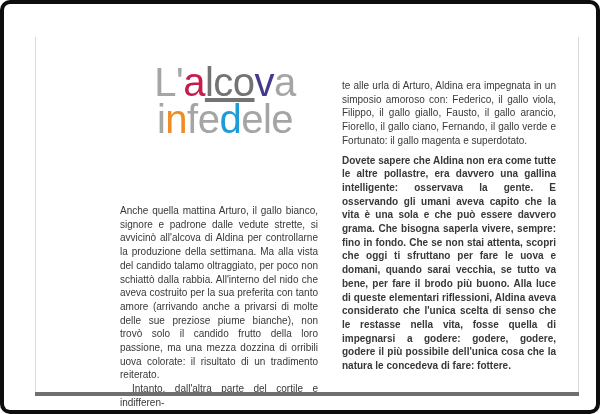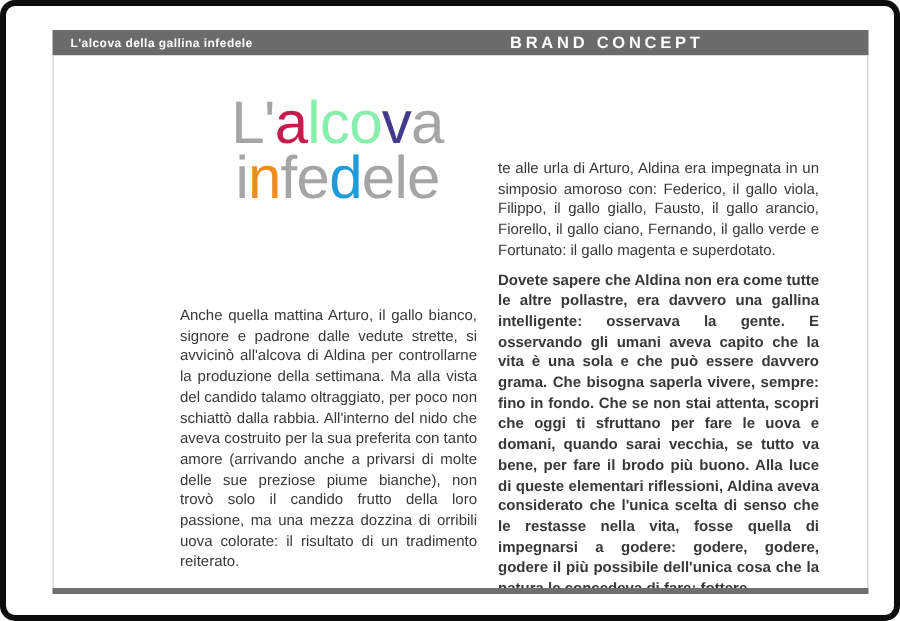--- a/index.html
+++ b/index.html
@@ -48,49 +48,46 @@
   .title-line{
     font-size:40px;line-height:37px;font-weight:300;
     letter-spacing:-0.5px;white-space:nowrap;
   }
   .col{
     position:absolute;
     color:#383838;font-size:10px;line-height:13.7px;
     text-align:justify;
   }
   .col-left{left:120px;top:204px;width:198px;}
-  .col-right{left:332px;top:79px;width:214px;margin-top:27px;}
+  .col-right{left:342px;top:79px;width:214px;}
   .col p{margin:0;}
   .col-left p.cont{text-indent:12px;}
   .col-right p.second{margin-top:6px;font-weight:bold;}
 </style>
 </head>
 <body>
 
 <div class="frame">
   <div class="page"></div>
 
-  <div class="header-bar">
-    <span class="header-title">L'alcova della gallina infedele</span>
-    <span class="brand">BRAND CONCEPT</span>
-  </div>
 
   <div class="content-box"></div>
 
   <div class="title-block">
     <div class="title-line">
-      <span style="color: rgb(165, 165, 166);">L'</span><span style="color: rgb(198, 28, 76);">a</span><span style="color: #86efac;">lco</span><span style="color: rgb(67, 58, 142);">v</span><span style="color: rgb(165, 165, 166);">a</span>
+      <span style="color: rgb(165, 165, 166);">L'</span><span style="color: rgb(198, 28, 76);">a</span><span style="color: #737373; text-decoration: underline;">lco</span><span style="color: rgb(67, 58, 142);">v</span><span style="color: rgb(165, 165, 166);">a</span>
     </div>
     <div class="title-line">
       <span style="color: rgb(165, 165, 166);">i</span><span style="color: rgb(240, 141, 34);">n</span><span style="color: rgb(165, 165, 166);">fe</span><span style="color: rgb(30, 156, 215);">d</span><span style="color: rgb(165, 165, 166);">ele</span>
     </div>
   </div>
 
   <div class="col col-left">
     <p>Anche quella mattina Arturo, il gallo bianco, signore e padrone dalle vedute strette, si avvicinò all'alcova di Aldina per controllarne la produzione della settimana. Ma alla vista del candido talamo oltraggiato, per poco non schiattò dalla rabbia. All'interno del nido che aveva costruito per la sua preferita con tanto amore (arrivando anche a privarsi di molte delle sue preziose piume bianche), non trovò solo il candido frutto della loro passione, ma una mezza dozzina di orribili uova colorate: il risultato di un tradimento reiterato.</p>
+    <p class="cont">Intanto, dall'altra parte del cortile e indifferen-</p>
   </div>
 
   <div class="col col-right">
     <p>te alle urla di Arturo, Aldina era impegnata in un simposio amoroso con: Federico, il gallo viola, Filippo, il gallo giallo, Fausto, il gallo arancio, Fiorello, il gallo ciano, Fernando, il gallo verde e Fortunato: il gallo magenta e superdotato.</p>
     <p class="second">Dovete sapere che Aldina non era come tutte le altre pollastre, era davvero una gallina intelligente: osservava la gente. E osservando gli umani aveva capito che la vita è una sola e che può essere davvero grama. Che bisogna saperla vivere, sempre: fino in fondo. Che se non stai attenta, scopri che oggi ti sfruttano per fare le uova e domani, quando sarai vecchia, se tutto va bene, per fare il brodo più buono. Alla luce di queste elementari riflessioni, Aldina aveva considerato che l'unica scelta di senso che le restasse nella vita, fosse quella di impegnarsi a godere: godere, godere, godere il più possibile dell'unica cosa che la natura le concedeva di fare: fottere.</p>
   </div>
 
   <div class="bottom-bar"></div>
 </div>
 

